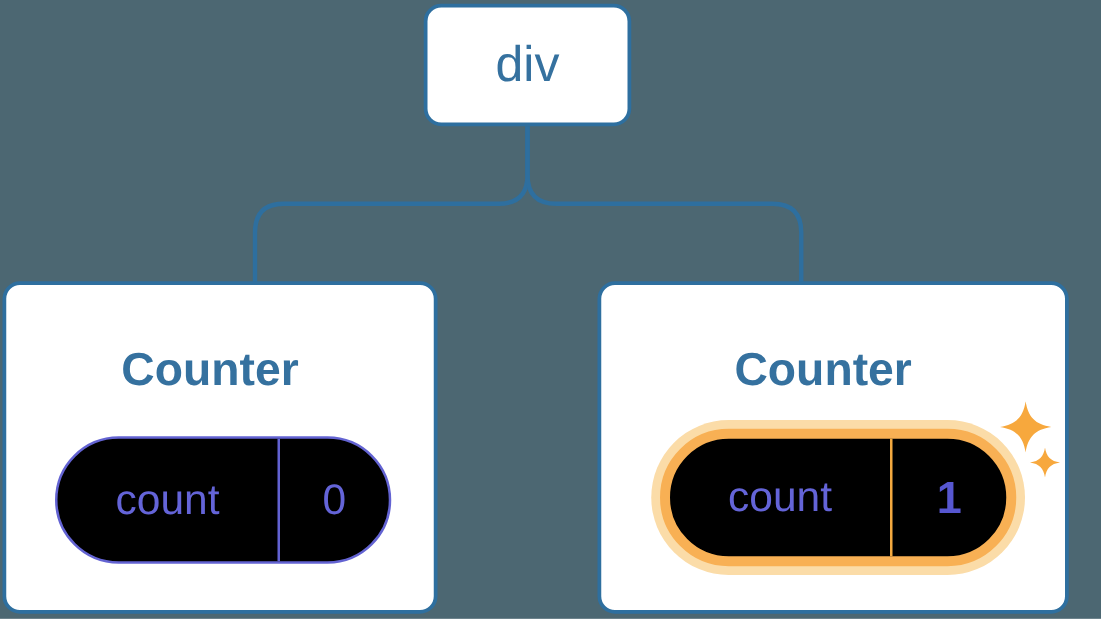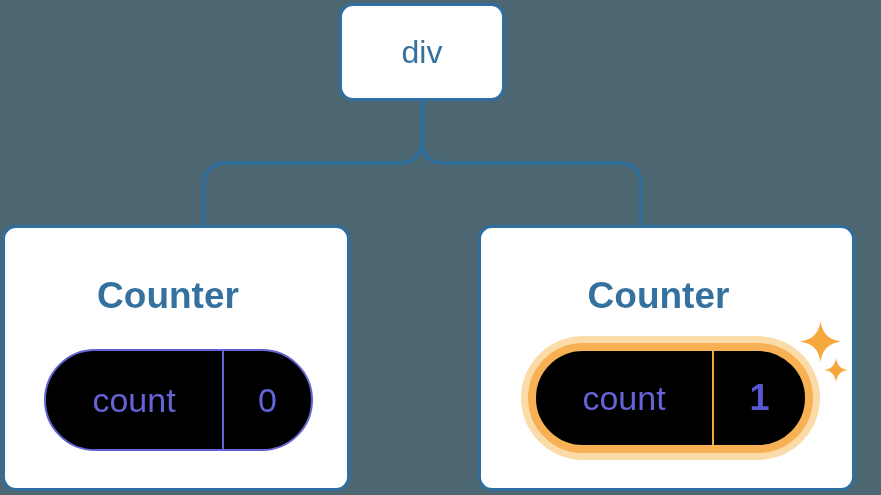--- a/index.html
+++ b/index.html
@@ -34,21 +34,21 @@
     box-sizing: border-box;
   }
   .node.root {
     left: 339px;
     top: 3px;
     width: 166px;
     height: 98px;
     display: flex;
     align-items: center;
     justify-content: center;
-    font-size: 32px;
+    font-size: 40px;
     color: #35719F;
   }
   .node.counter {
     top: 225px;
     height: 266px;
   }
   .node.counter.left-node {
     left: 2px;
     width: 348px;
   }

